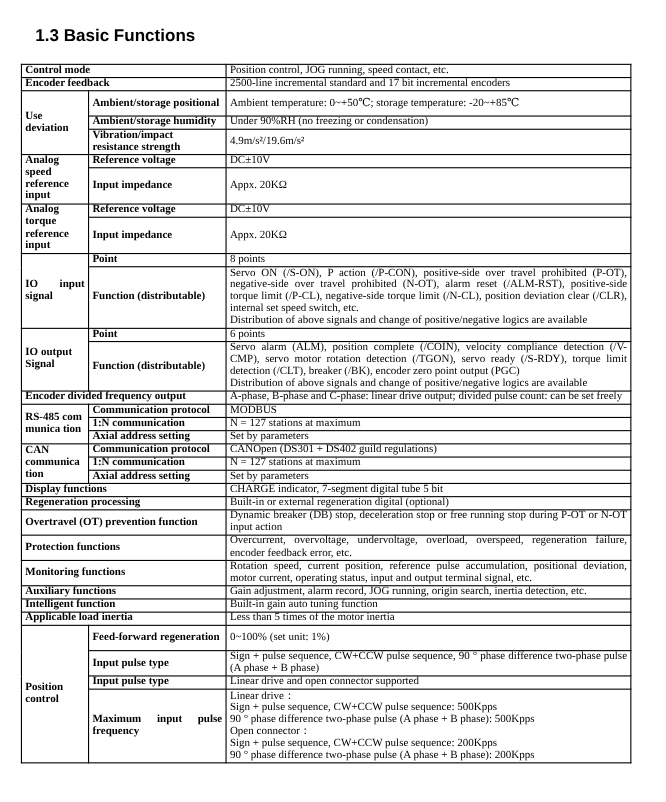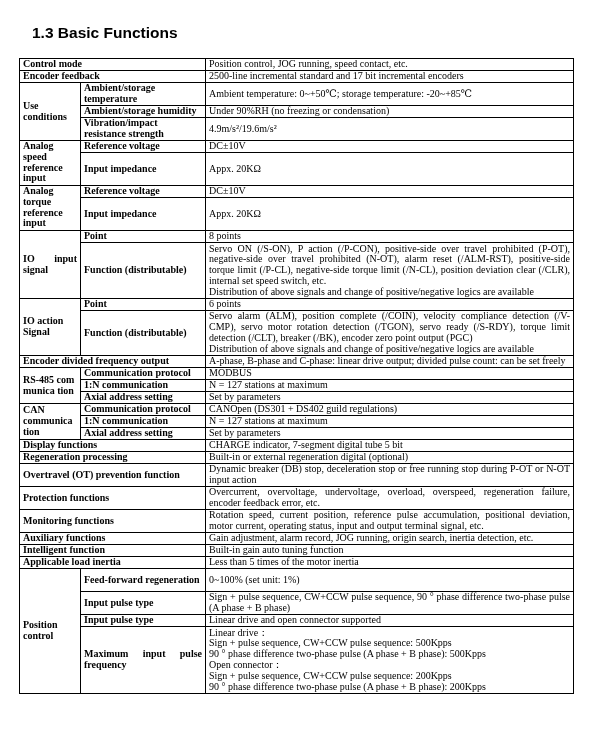--- a/index.html
+++ b/index.html
@@ -51,22 +51,22 @@
       <td colspan="2" class="b">Control mode</td>
       <td>Position control, JOG running, speed contact, etc.</td>
     </tr>
 
     <tr style="height:12px">
       <td colspan="2" class="b">Encoder feedback</td>
       <td>2500-line incremental standard and 17 bit incremental encoders</td>
     </tr>
 
     <tr style="height:23px">
-      <td rowspan="3" class="b">Use conditions</td>
-      <td class="b">Ambient/storage temperature</td>
+      <td rowspan="3" class="b">Use deviation</td>
+      <td class="b">Ambient/storage positional</td>
       <td>Ambient temperature: 0~+50℃; storage temperature: -20~+85℃</td>
     </tr>
     <tr style="height:12px">
       <td class="b">Ambient/storage humidity</td>
       <td>Under 90%RH (no freezing or condensation)</td>
     </tr>
     <tr style="height:23px">
       <td class="b">Vibration/impact resistance strength</td>
       <td>4.9m/s²/19.6m/s²</td>
     </tr>
@@ -98,21 +98,21 @@
     </tr>
     <tr style="height:56px">
       <td class="b">Function (distributable)</td>
       <td>
         <div class="j">Servo ON (/S-ON), P action (/P-CON), positive-side over travel prohibited (P-OT), negative-side over travel prohibited (N-OT), alarm reset (/ALM-RST), positive-side torque limit (/P-CL), negative-side torque limit (/N-CL), position deviation clear (/CLR), internal set speed switch, etc.</div>
         <div>Distribution of above signals and change of positive/negative logics are available</div>
       </td>
     </tr>
 
     <tr style="height:12px">
-      <td rowspan="2" class="b">IO action Signal</td>
+      <td rowspan="2" class="b">IO output Signal</td>
       <td class="b">Point</td>
       <td>6 points</td>
     </tr>
     <tr style="height:45px">
       <td class="b">Function (distributable)</td>
       <td>
         <div class="j">Servo alarm (ALM), position complete (/COIN), velocity compliance detection (/V-CMP), servo motor rotation detection (/TGON), servo ready (/S-RDY), torque limit detection (/CLT), breaker (/BK), encoder zero point output (PGC)</div>
         <div>Distribution of above signals and change of positive/negative logics are available</div>
       </td>
     </tr>

